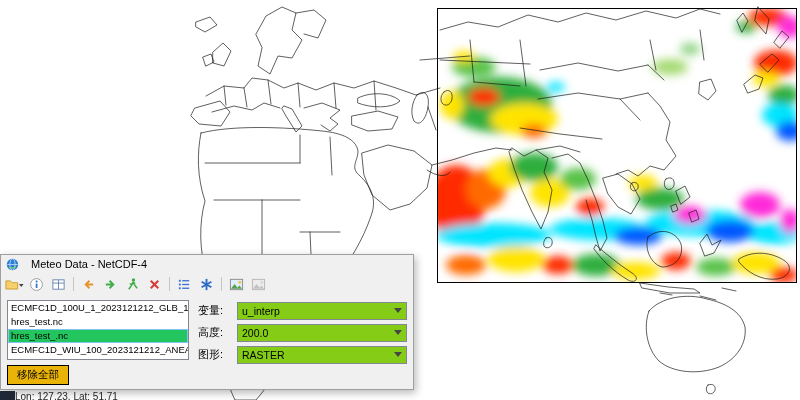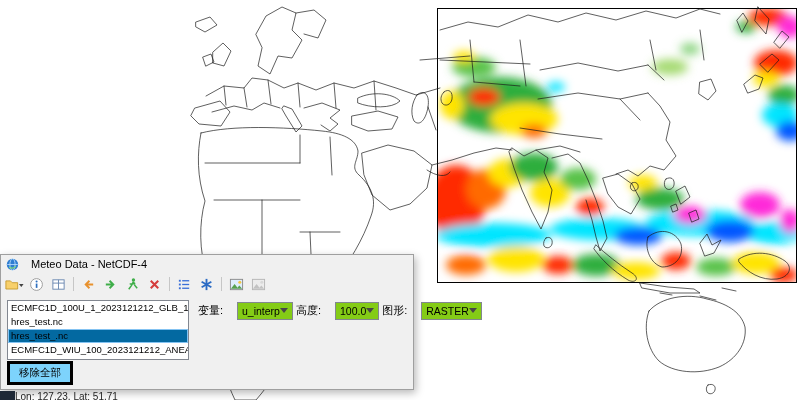--- a/index.html
+++ b/index.html
@@ -19,26 +19,26 @@
   }
   .titlebar{height:18px;display:flex;align-items:center;gap:12px;padding:0 5px;}
   .title{font-size:11px;}
   .toolbar{height:22px;display:flex;align-items:center;gap:3px;padding:0 4px;}
   .ticon{width:19px;height:18px;display:flex;align-items:center;justify-content:center;border-radius:2px;}
   .tsep{width:1px;height:14px;background:#c6c6c6;margin:0 2px;}
   .dialog-body{display:flex;gap:9px;padding:5px 6px 4px 6px;height:calc(100% - 49px);}
   .left-col{display:flex;flex-direction:column;width:182px;}
   .file-list{height:58px;background:#fff;border:1px solid #828790;overflow:hidden;font-size:9.5px;}
   .file-row{height:14px;line-height:14px;padding:0 3px;white-space:nowrap;cursor:default;}
-  .file-row.selected{background:#0369a1;outline:1px solid #84c3f2;outline-offset:-1px;}
+  .file-row.selected{background:#22c55e;outline:1px solid #84c3f2;outline-offset:-1px;}
   .remove-btn{
     margin-top:auto;align-self:flex-start;font-family:inherit;font-size:10.5px;
-    padding:2px 9px;background:#7dd3fc;border:3px solid #000000;cursor:default;
+    padding:2px 9px;background:#eab308;border:1px solid #000000;cursor:default;
   }
-  .fields{flex:1;display:flex;gap:3px;padding-top:1px;}
+  .fields{flex:1;display:flex;flex-direction:column;gap:3px;padding-top:1px;}
   .field-row{display:flex;align-items:center;gap:7px;height:19px;}
   .field-label{width:32px;font-size:11px;white-space:nowrap;}
   .combo{flex:1;height:18px;box-sizing:border-box;background:#84cc16;border:1px solid #828790;display:flex;align-items:center;padding:0 4px;}
   .combo-value{flex:1;font-size:10.5px;white-space:nowrap;overflow:hidden;}
   .combo-arrow{width:0;height:0;border-left:4px solid transparent;border-right:4px solid transparent;border-top:5px solid #464646;}
   
   .statusbar{position:absolute;left:0;bottom:0;height:9px;z-index:11;display:flex;align-items:flex-start;overflow:hidden;}
   .status-chip{width:15px;height:9px;background:#1e2836;}
   .status-text{font-size:10px;line-height:11px;color:#222;}
 </style>
@@ -277,21 +277,21 @@
       <div class="field-row">
         <span class="field-label">变量:</span>
         <div class="combo">
           <span class="combo-value">u_interp</span>
           <span class="combo-arrow"></span>
         </div>
       </div>
       <div class="field-row">
         <span class="field-label">高度:</span>
         <div class="combo">
-          <span class="combo-value">100.0</span>
+          <span class="combo-value">200.0</span>
           <span class="combo-arrow"></span>
         </div>
       </div>
       <div class="field-row">
         <span class="field-label">图形:</span>
         <div class="combo">
           <span class="combo-value">RASTER</span>
           <span class="combo-arrow"></span>
         </div>
       </div>

